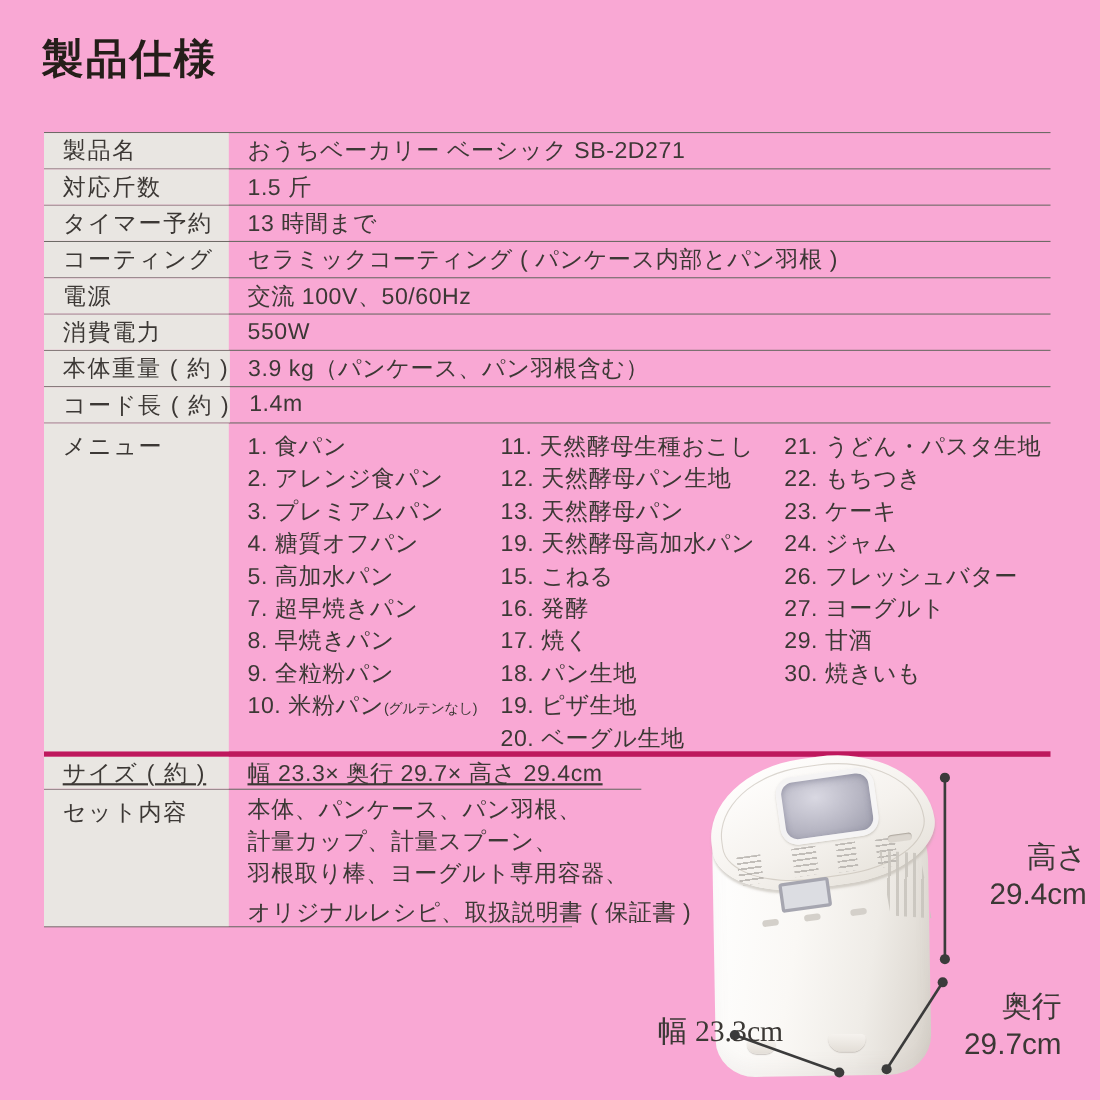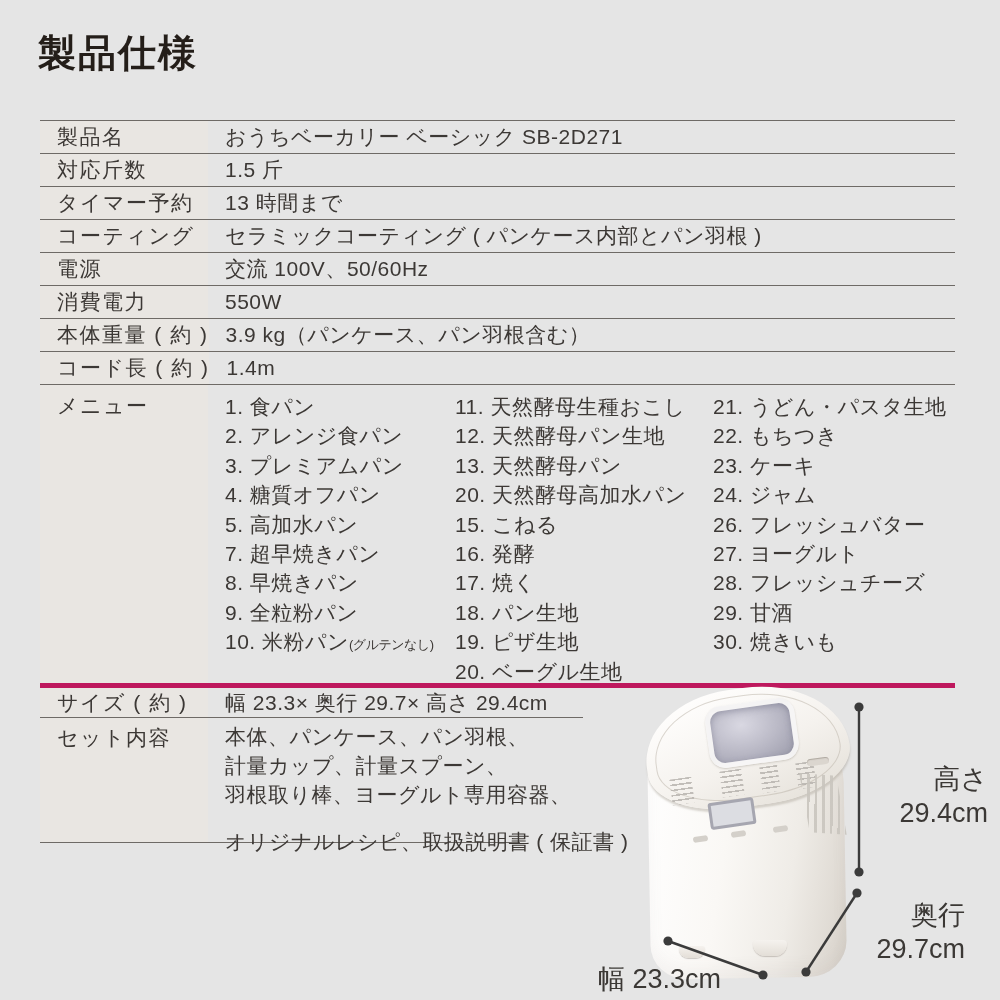--- a/index.html
+++ b/index.html
@@ -1,21 +1,21 @@
 <!DOCTYPE html>
 <html><head>
 <meta charset="utf-8">
 <style>
   * { box-sizing: border-box; margin: 0; padding: 0; }
   html, body { background: #ffffff; }
   .page {
     position: relative;
     width: 1000px;
     height: 1000px;
-    background: #e5e5e5;
+    background: #f9a8d4;
     font-family: "Liberation Sans", sans-serif;
     color: #3c3835;
     overflow: hidden;
   }
   .page-title {
     position: absolute;
     left: 38px;
     top: 28px;
     font-size: 38px;
     font-weight: 700;
@@ -61,32 +61,33 @@
   .menu-col { line-height: 29.4px; white-space: nowrap; }
   .menu-col.c1 { width: 230px; }
   .menu-col.c2 { width: 258px; }
   .menu-item { display: block; }
   .menu-note { font-size: 13px; letter-spacing: -0.5px; }
   .row-size {
     width: 543px;
     height: 30px;
     border-top: none;
     border-bottom: 1px solid #6e6a66;
+    text-decoration: underline;
   }
   .row-set {
     width: 480px;
     height: 125px;
     align-items: stretch;
     border-top: none;
     border-bottom: 1px solid #6e6a66;
   }
   .row-set .cell-label { align-items: flex-start; padding-top: 6px; }
   .row-set .cell-value { padding-top: 4px; line-height: 29px; }
   .set-line { display: block; }
-  .set-line.last { margin-top: 18px; }
+  .set-line.last { margin-top: 6px; }
 
   
   .machine { position: absolute; left: 645px; top: 688px; width: 210px; height: 294px; }
   .m-body {
     position: absolute; left: 4px; top: 48px; width: 196px; height: 242px;
     border-radius: 34px 40px 38px 36px / 40px 48px 36px 34px;
     background: linear-gradient(100deg, #ffffff 0%, #faf8f5 40%, #efece7 70%, #ded9d2 92%, #d3cec6 100%);
     box-shadow: inset 0 -10px 16px rgba(120,110,100,0.06);
     transform: rotate(-1deg);
   }
@@ -159,21 +160,21 @@
   .dim-label {
     position: absolute;
     font-size: 27px;
     line-height: 34px;
     color: #3b3835;
     text-align: right;
     white-space: nowrap;
   }
   .dim-height { left: 866px; top: 762px; width: 122px; }
   .dim-depth { left: 843px; top: 898px; width: 122px; }
-  .dim-width { left: 598px; top: 962px; text-align: left; }
+  .dim-width { left: 598px; top: 920px; text-align: left; font-family: Liberation Serif, serif; }
 </style>
 </head>
 <body>
 
 <div class="page">
 
   <h1 class="page-title">製品仕様</h1>
 
   <div class="spec-table">
 
@@ -221,36 +222,35 @@
           <span class="menu-item">5. 高加水パン</span>
           <span class="menu-item">7. 超早焼きパン</span>
           <span class="menu-item">8. 早焼きパン</span>
           <span class="menu-item">9. 全粒粉パン</span>
           <span class="menu-item"><span>10. 米粉パン</span><span class="menu-note">(グルテンなし)</span></span>
         </div>
         <div class="menu-col c2">
           <span class="menu-item">11. 天然酵母生種おこし</span>
           <span class="menu-item">12. 天然酵母パン生地</span>
           <span class="menu-item">13. 天然酵母パン</span>
-          <span class="menu-item">20. 天然酵母高加水パン</span>
+          <span class="menu-item">19. 天然酵母高加水パン</span>
           <span class="menu-item">15. こねる</span>
           <span class="menu-item">16. 発酵</span>
           <span class="menu-item">17. 焼く</span>
           <span class="menu-item">18. パン生地</span>
           <span class="menu-item">19. ピザ生地</span>
           <span class="menu-item">20. ベーグル生地</span>
         </div>
         <div class="menu-col c3">
           <span class="menu-item">21. うどん・パスタ生地</span>
           <span class="menu-item">22. もちつき</span>
           <span class="menu-item">23. ケーキ</span>
           <span class="menu-item">24. ジャム</span>
           <span class="menu-item">26. フレッシュバター</span>
           <span class="menu-item">27. ヨーグルト</span>
-          <span class="menu-item">28. フレッシュチーズ</span>
           <span class="menu-item">29. 甘酒</span>
           <span class="menu-item">30. 焼きいも</span>
         </div>
       </div>
     </div>
 
     <div class="row row-size">
       <div class="cell-label">サイズ ( 約 )</div>
       <div class="cell-value">幅 23.3× 奥行 29.7× 高さ 29.4cm</div>
     </div>

